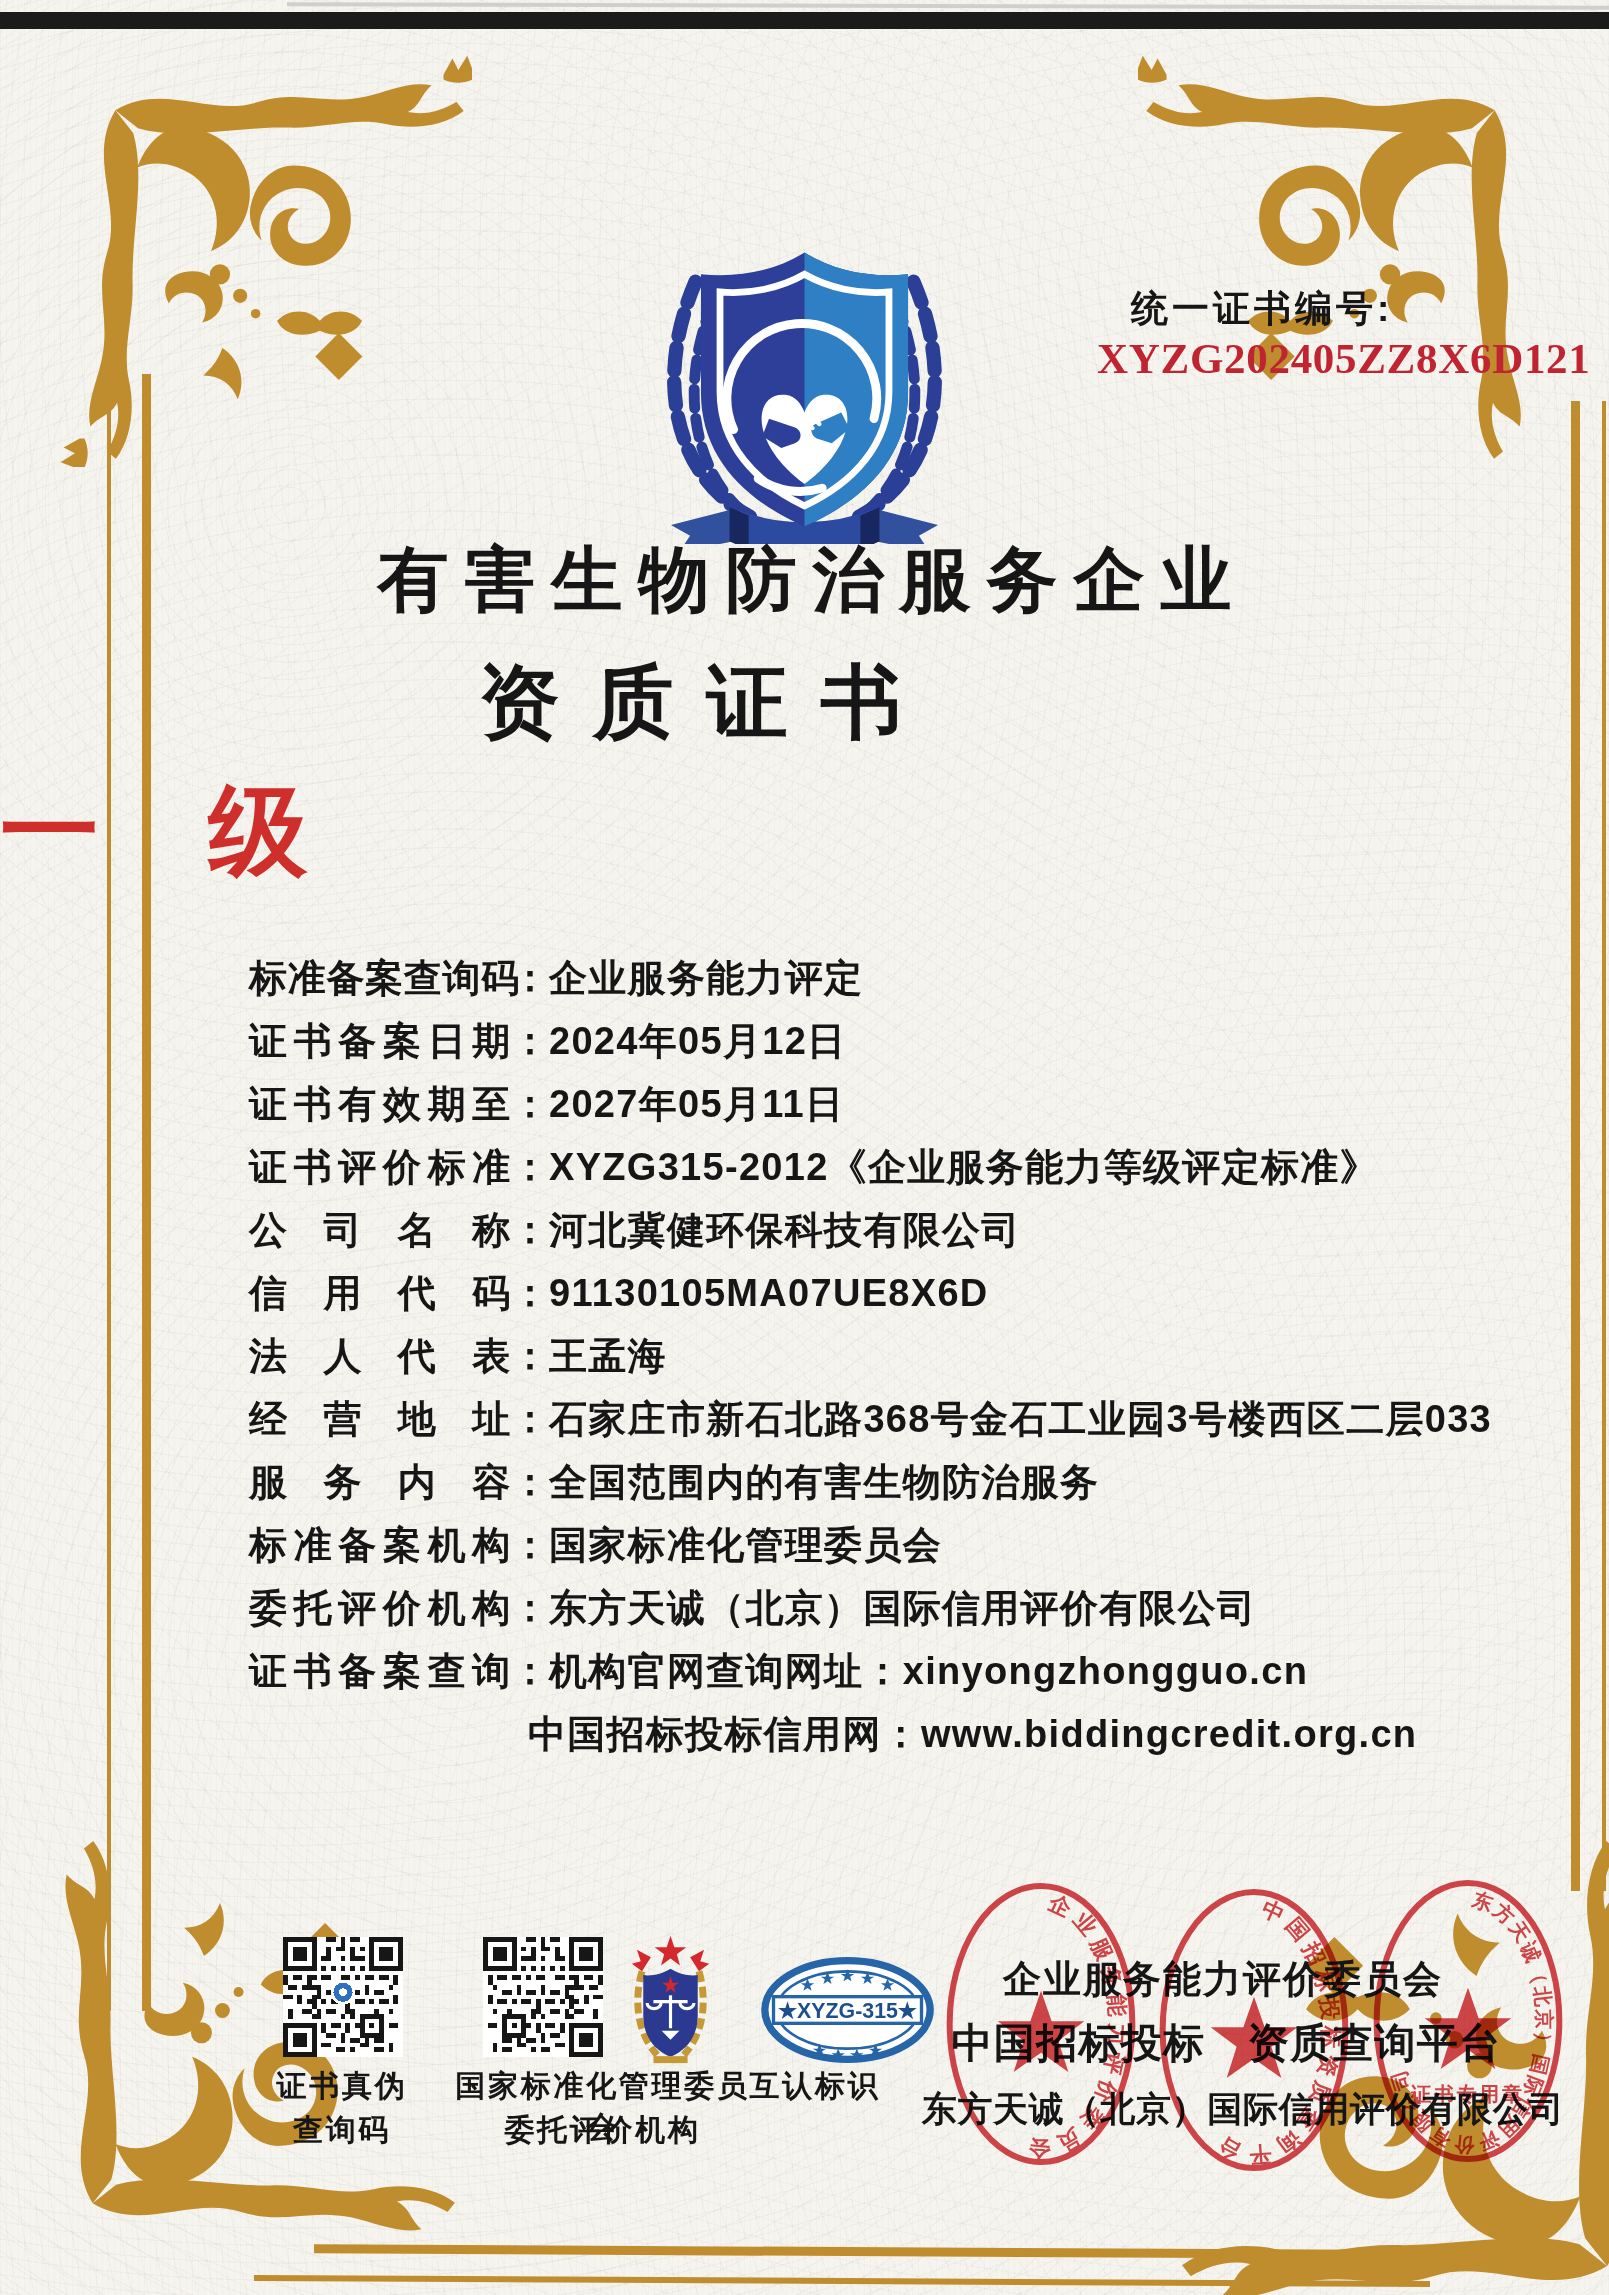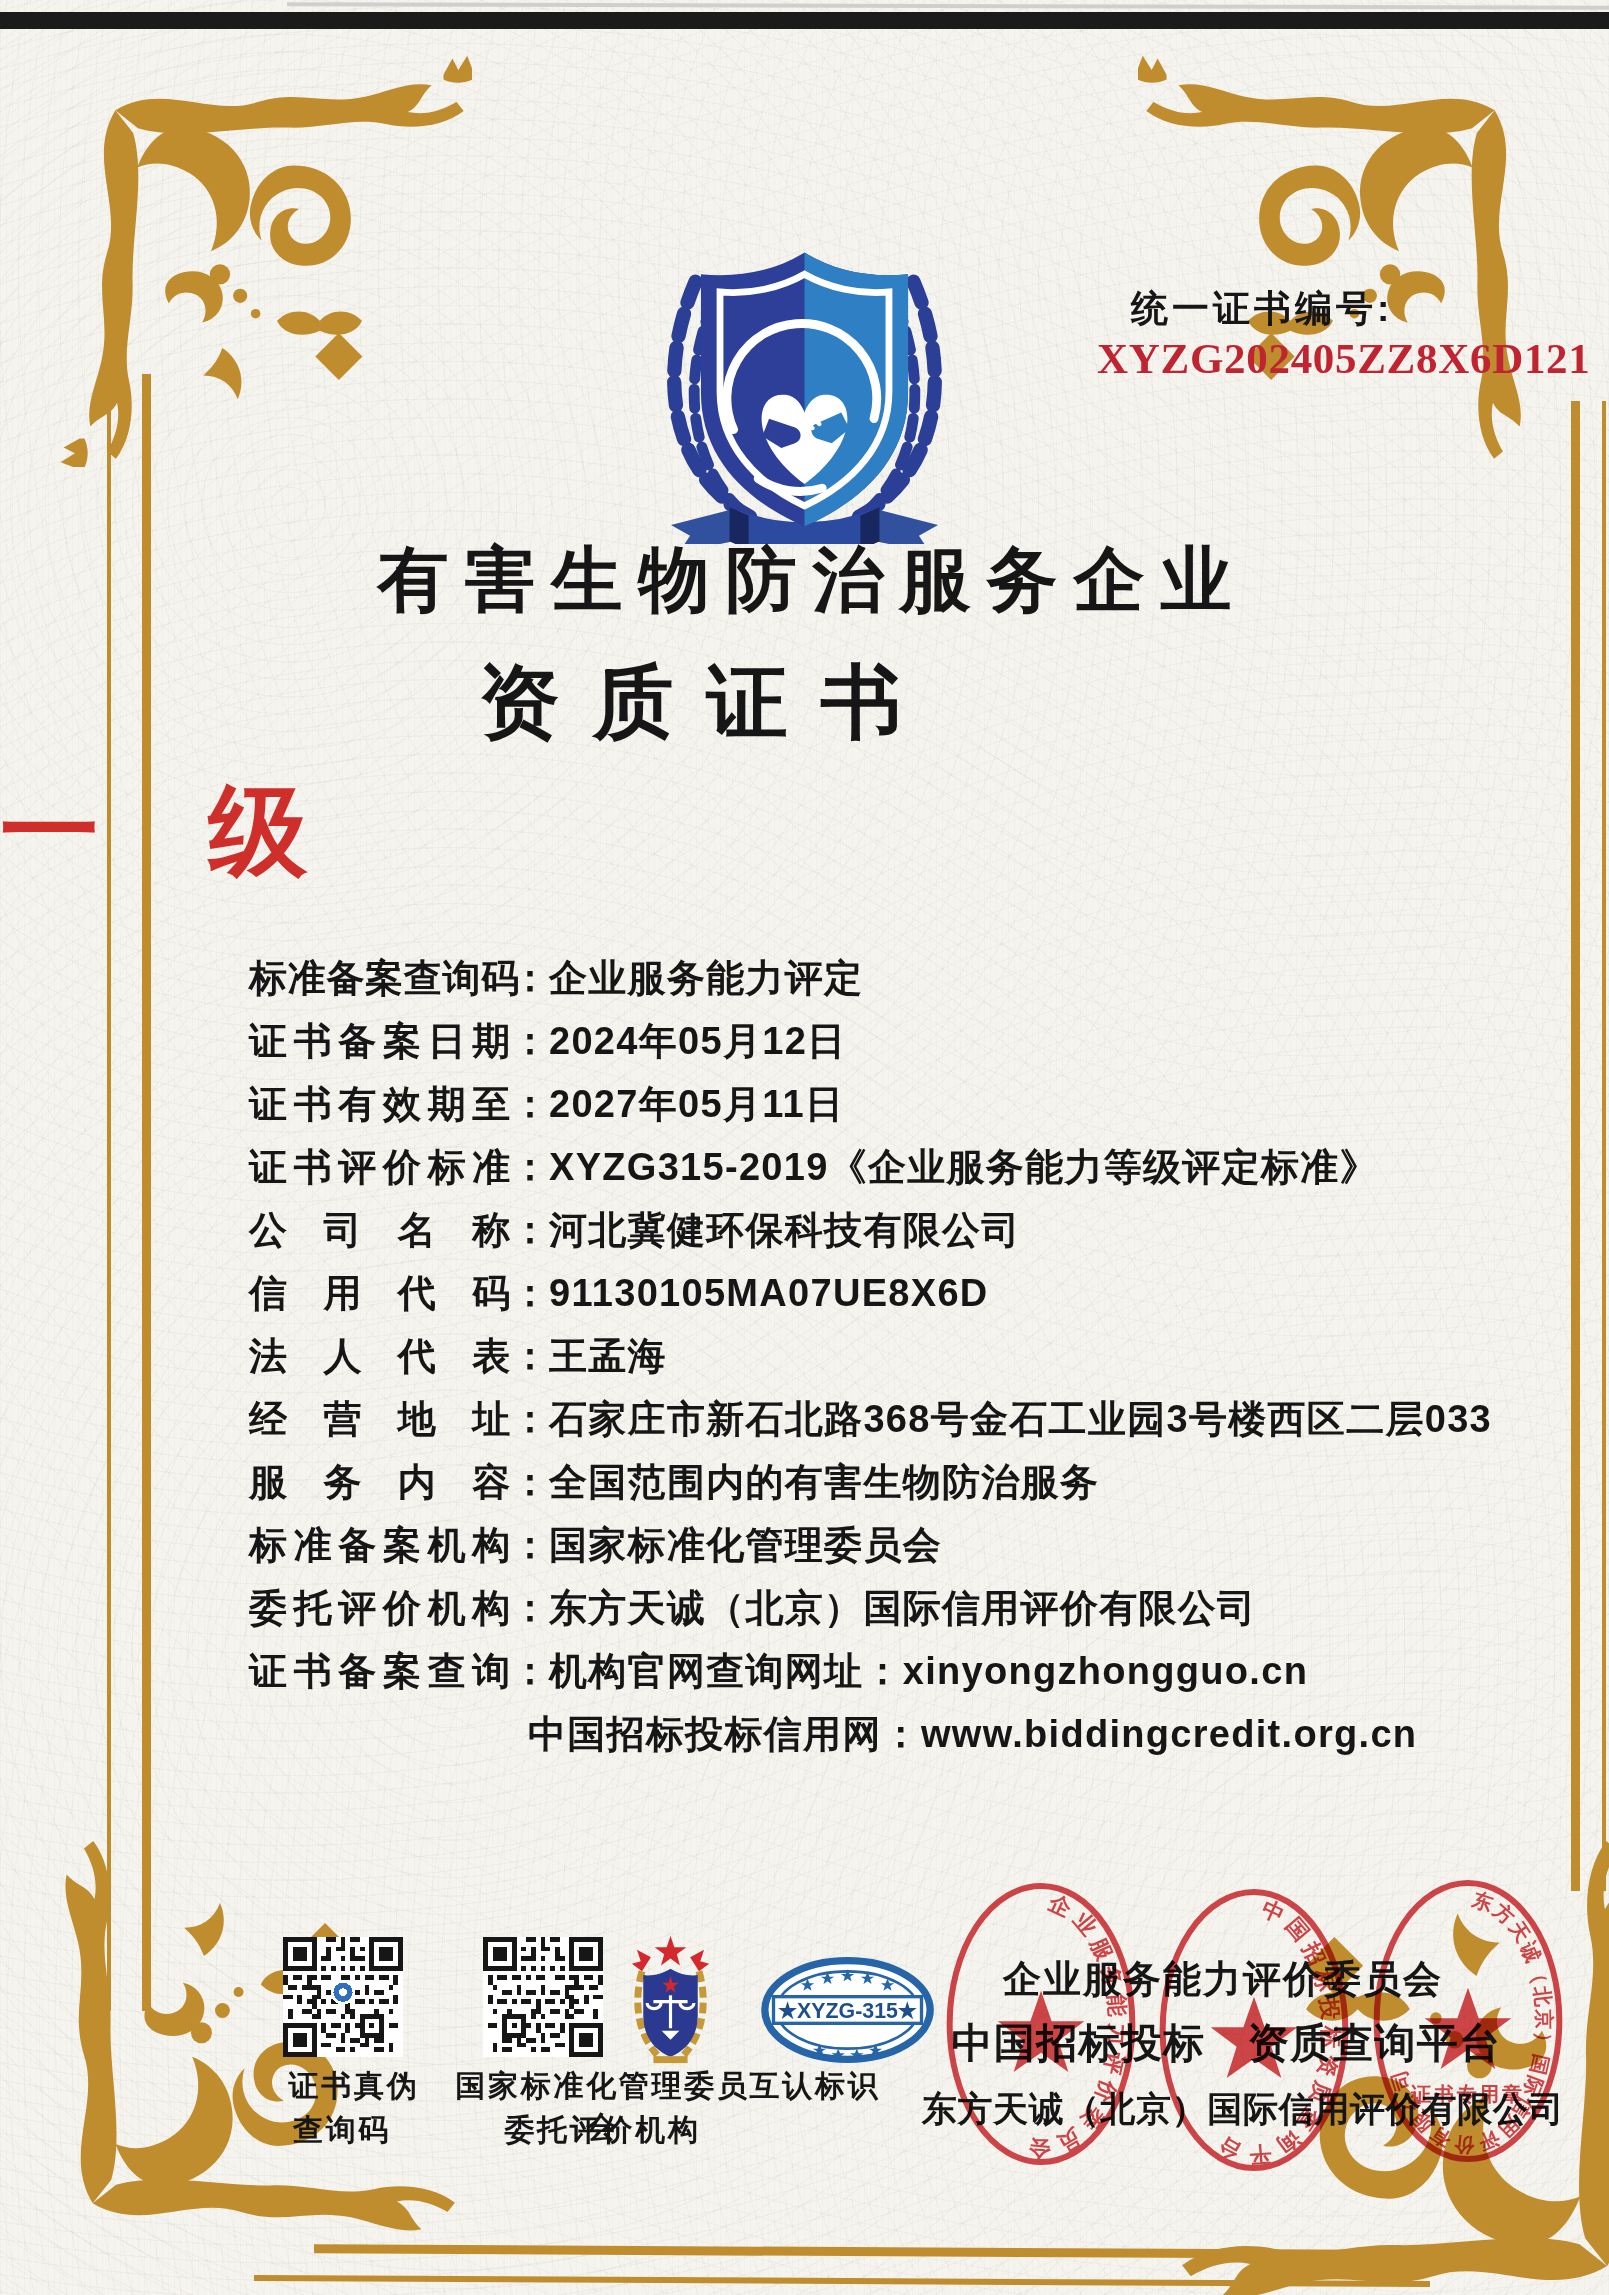--- a/index.html
+++ b/index.html
@@ -57,21 +57,21 @@
   .fcolon{font-size:38px;font-weight:bold;}
   .fvalue{font-size:38px;font-weight:bold;letter-spacing:1.3px;}
   .frow.indent{padding-left:279px;}
   
   .qr{width:120px;height:120px;}
   .qr1{left:283px;top:1937px;}
   .qr2{left:483px;top:1937px;}
   .samr{left:623px;top:1929px;width:95px;height:139px;}
   .oval-badge{left:760px;top:1956px;width:175px;height:108px;}
   .caption{position:absolute;text-align:center;font-size:30px;font-weight:bold;letter-spacing:2.7px;}
-  .cap1a{left:267px;top:2066px;width:174px;}
+  .cap1a{left:255px;top:2066px;width:174px;}
   .cap1b{left:255px;top:2110px;width:174px;}
   .cap2a{left:442px;top:2066px;width:321px;}
   .cap2b{left:442px;top:2110px;width:321px;}
   .cap3{left:728px;top:2066px;width:174px;}
   
   .sealline{position:absolute;text-align:center;white-space:nowrap;font-weight:900;}
   .sl1{left:969px;top:1954px;width:508px;font-size:38px;letter-spacing:2px;}
   .sl2{left:939px;top:2016px;width:575px;font-size:41px;letter-spacing:1.3px;}
   .sl3{left:921px;top:2086px;width:644px;font-size:35px;letter-spacing:0.7px;}
   .seal{width:200px;height:294px;mix-blend-mode:multiply;opacity:.93;}
@@ -204,21 +204,21 @@
         <span class="fvalue">2024年05月12日</span>
       </div>
     <div class="frow">
         <span class="flabel">证书有效期至</span>
         <span class="fcolon">：</span>
         <span class="fvalue">2027年05月11日</span>
       </div>
     <div class="frow">
         <span class="flabel">证书评价标准</span>
         <span class="fcolon">：</span>
-        <span class="fvalue">XYZG315-2019《企业服务能力等级评定标准》</span>
+        <span class="fvalue">XYZG315-2012《企业服务能力等级评定标准》</span>
       </div>
     <div class="frow">
         <span class="flabel">公 司 名 称</span>
         <span class="fcolon">：</span>
         <span class="fvalue">河北冀健环保科技有限公司</span>
       </div>
     <div class="frow">
         <span class="flabel">信 用 代 码</span>
         <span class="fcolon">：</span>
         <span class="fvalue">91130105MA07UE8X6D</span>

